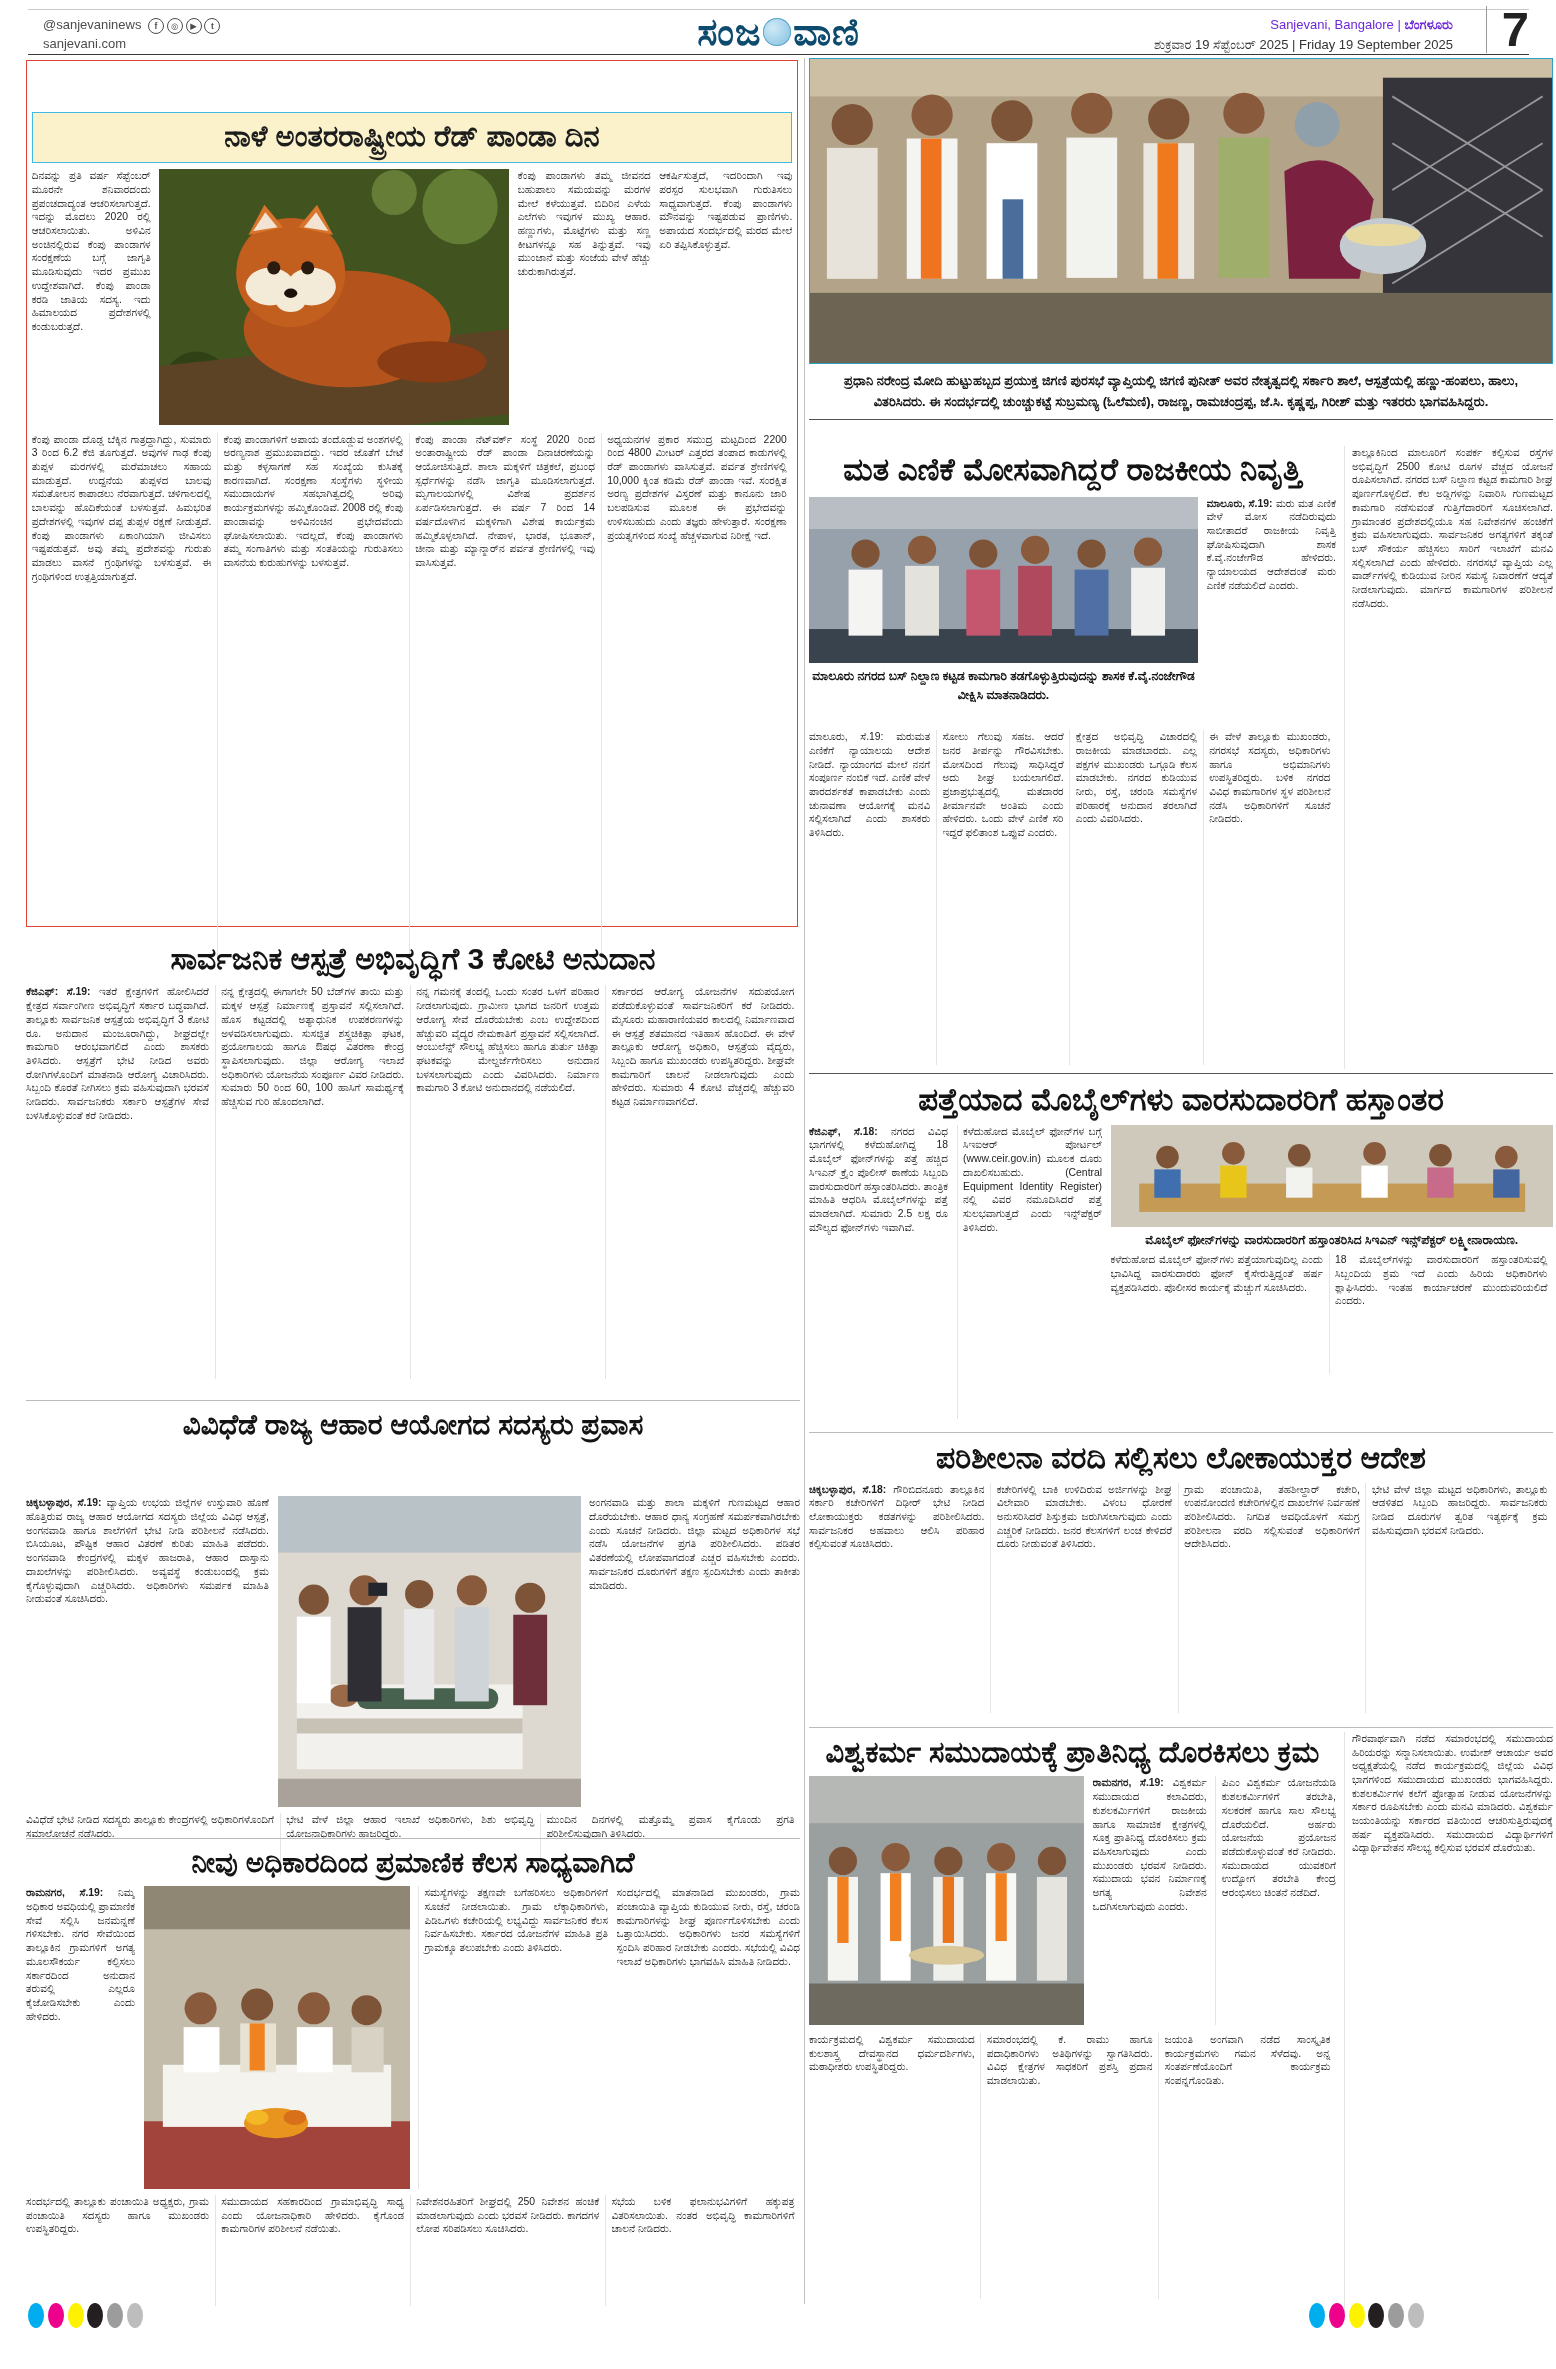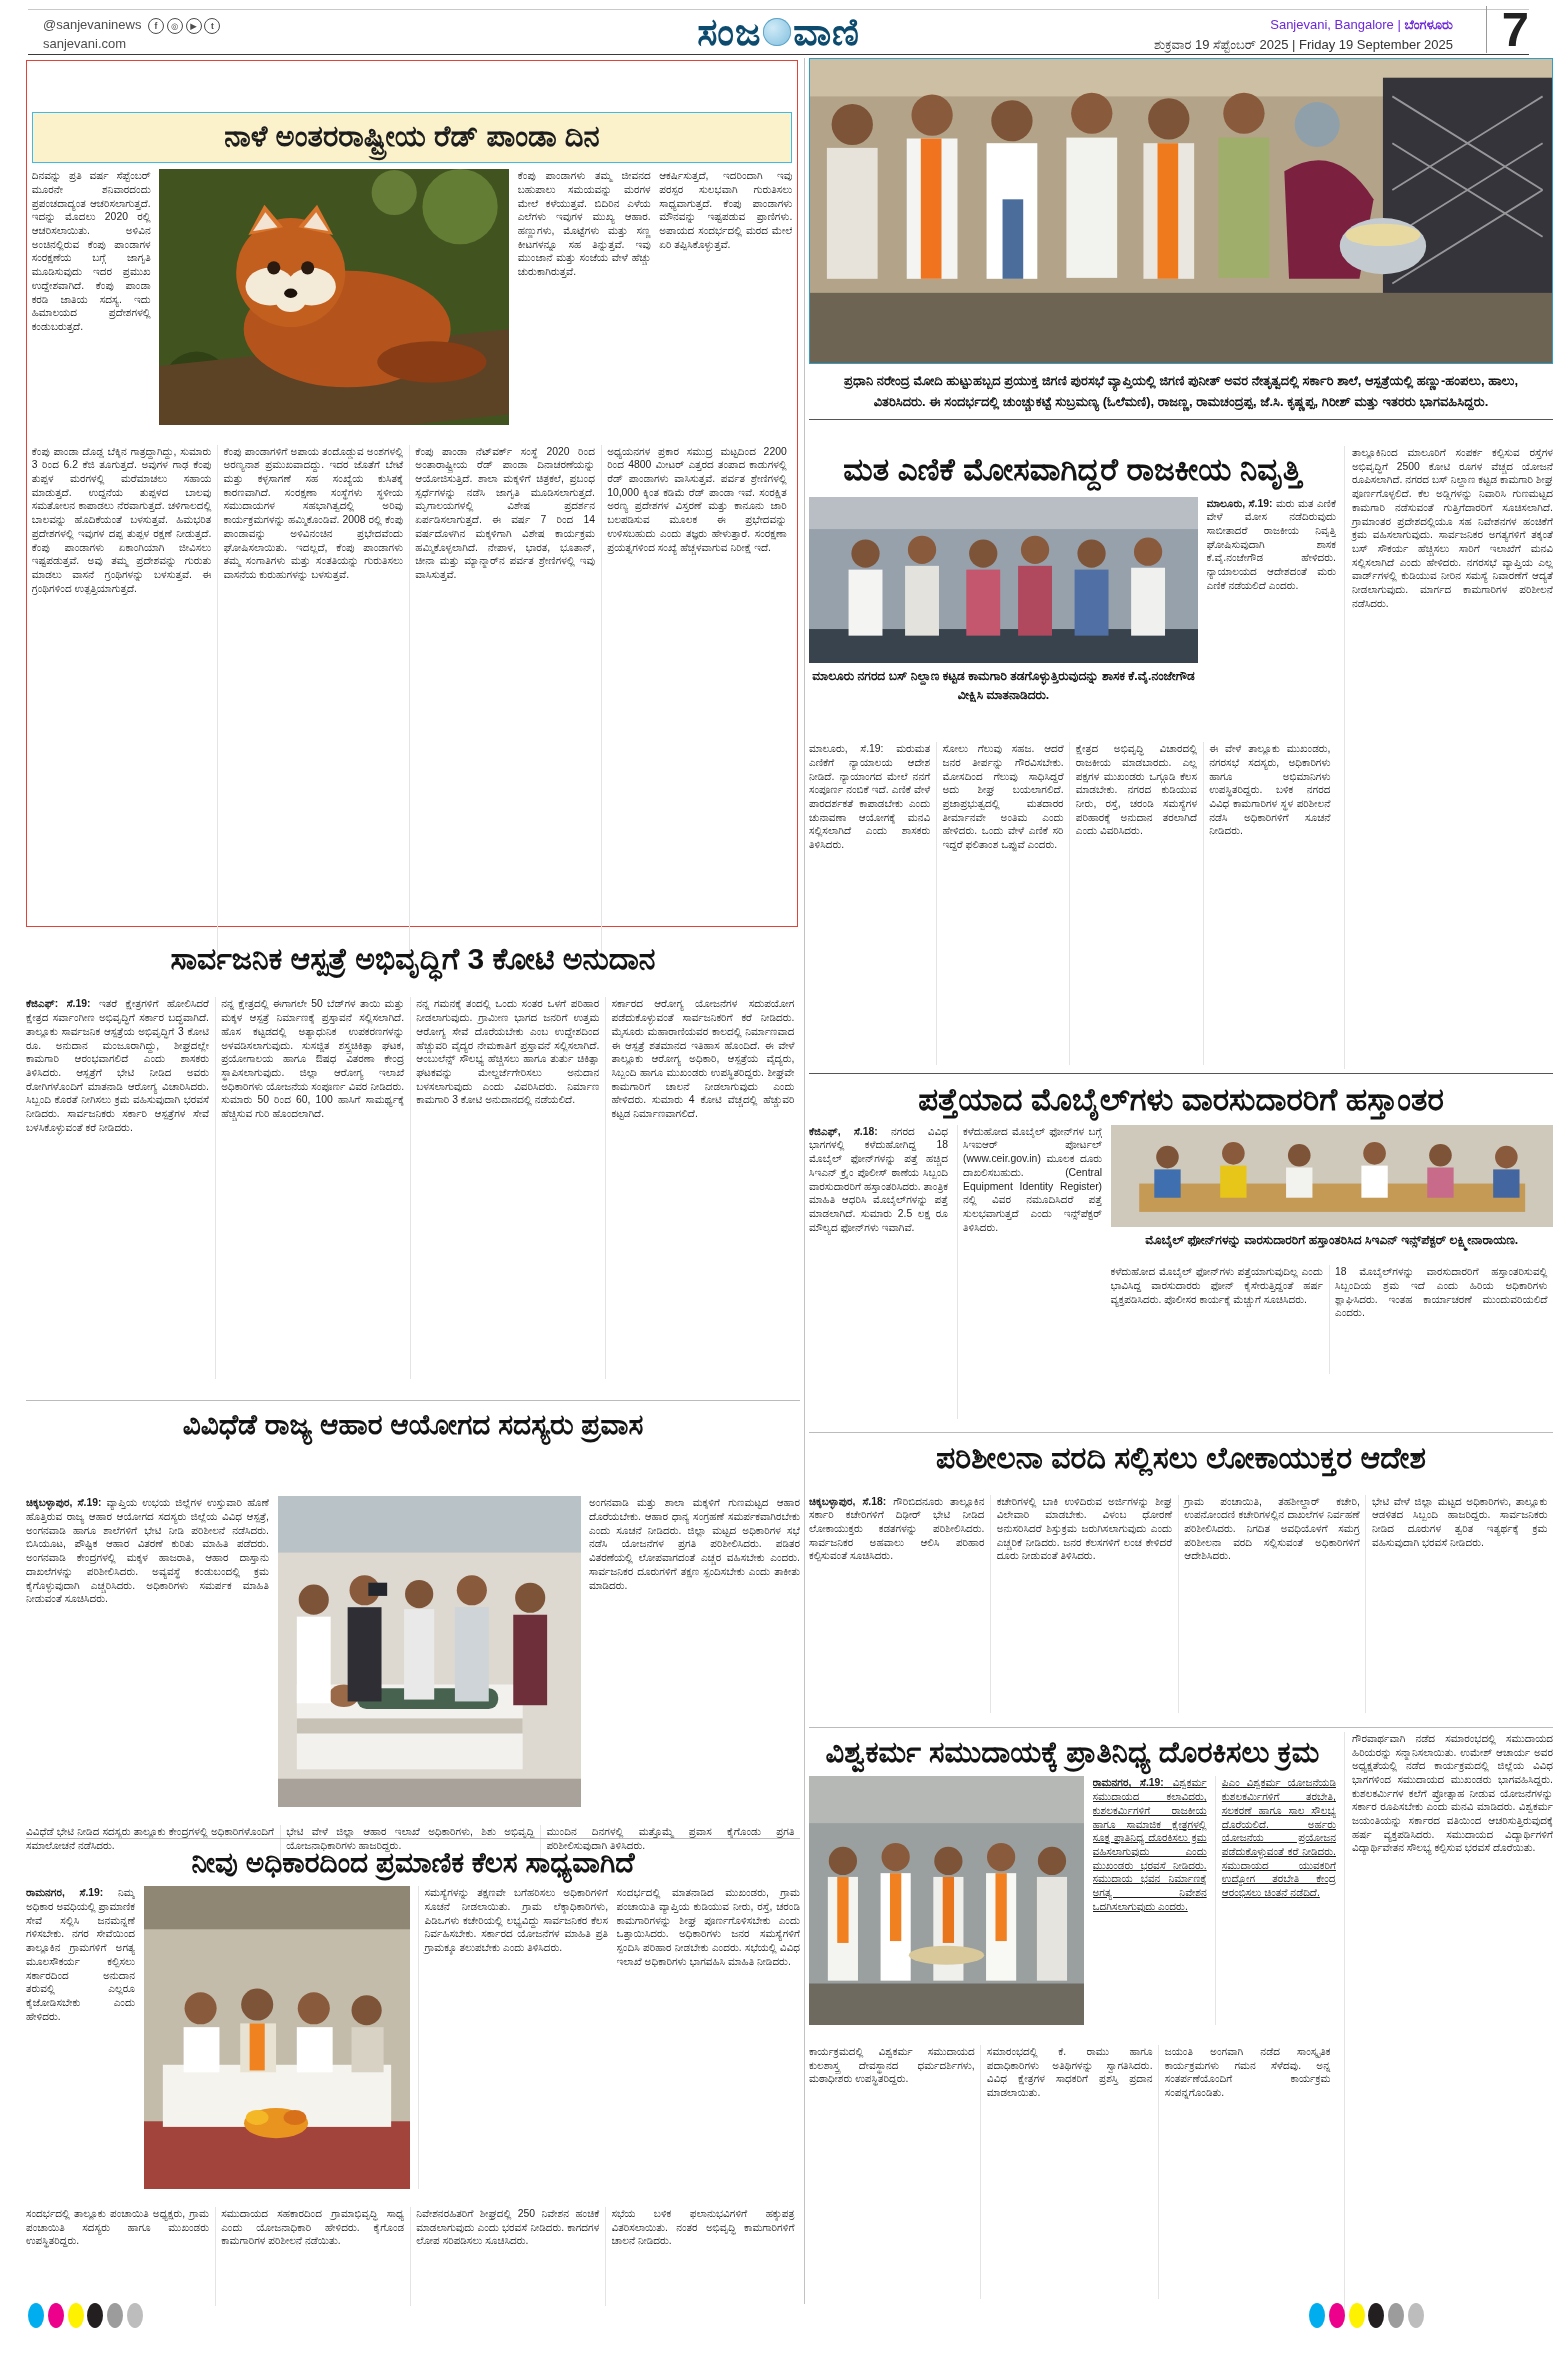--- a/index.html
+++ b/index.html
@@ -16,21 +16,21 @@
   .logo .bird{display:inline-block;width:28px;height:28px;border-radius:50%;
        background:radial-gradient(circle at 35% 35%,#cfeaf7,#7fbede);vertical-align:middle;margin:0 1.9px;
        position:relative;top:-2.8px;box-shadow:inset 0 0 0 0.9px #5aa3c8;}
   .hdr-right{right:104px;top:15px;text-align:right;font-size:13px;color:#333;line-height:20px;}
   .hdr-right .l1{color:#6d28d9;}
   .pagenum{right:28px;top:5.6px;font-size:49px;font-weight:bold;color:#222;border-left:1.4px solid #9a9a9a;
            padding-left:15px;height:47px;line-height:47px;}
   
   .bt{font-size:10.4px;line-height:13.7px;text-align:justify;color:#1c1c1c;overflow:hidden;}
   .cols{display:flex;}
-  .cols>*{flex:1;padding:0 5.6px;border-left:0.9px solid #e4e4e4;overflow:hidden;margin-top:12px;}
+  .cols>*{flex:1;padding:0 5.6px;border-left:0.9px solid #e4e4e4;overflow:hidden;}
   .cols>*:first-child{border-left:none;padding-left:0;}
   .dl{font-weight:bold;}
   .hl{font-weight:bold;color:#141414;text-align:center;line-height:1.15;}
   .photo{overflow:hidden;background:#888;}
   .photo svg{display:block;width:100%;height:100%;}
   .cap{font-weight:bold;text-align:center;color:#111;}
   .vline-main{left:778px;top:0;bottom:7.5px;border-left:0.9px solid #c2c2c2;}
   
   #a1{left:0;top:1.9px;width:772px;height:867px;border:1.9px solid #e04338;padding:4.7px;box-sizing:border-box;}
   #a1 .hbox{background:#fbf2cc;border:1.9px solid #41b9e6;text-align:center;font-size:29px;font-weight:bold;
@@ -305,21 +305,21 @@
         <div class="bt">ಕಚೇರಿಗಳಲ್ಲಿ ಬಾಕಿ ಉಳಿದಿರುವ ಅರ್ಜಿಗಳನ್ನು ಶೀಘ್ರ ವಿಲೇವಾರಿ ಮಾಡಬೇಕು. ವಿಳಂಬ ಧೋರಣೆ ಅನುಸರಿಸಿದರೆ ಶಿಸ್ತುಕ್ರಮ ಜರುಗಿಸಲಾಗುವುದು ಎಂದು ಎಚ್ಚರಿಕೆ ನೀಡಿದರು. ಜನರ ಕೆಲಸಗಳಿಗೆ ಲಂಚ ಕೇಳಿದರೆ ದೂರು ನೀಡುವಂತೆ ತಿಳಿಸಿದರು.</div>
         <div class="bt">ಗ್ರಾಮ ಪಂಚಾಯಿತಿ, ತಹಶೀಲ್ದಾರ್ ಕಚೇರಿ, ಉಪನೋಂದಣಿ ಕಚೇರಿಗಳಲ್ಲಿನ ದಾಖಲೆಗಳ ನಿರ್ವಹಣೆ ಪರಿಶೀಲಿಸಿದರು. ನಿಗದಿತ ಅವಧಿಯೊಳಗೆ ಸಮಗ್ರ ಪರಿಶೀಲನಾ ವರದಿ ಸಲ್ಲಿಸುವಂತೆ ಅಧಿಕಾರಿಗಳಿಗೆ ಆದೇಶಿಸಿದರು.</div>
         <div class="bt">ಭೇಟಿ ವೇಳೆ ಜಿಲ್ಲಾ ಮಟ್ಟದ ಅಧಿಕಾರಿಗಳು, ತಾಲ್ಲೂಕು ಆಡಳಿತದ ಸಿಬ್ಬಂದಿ ಹಾಜರಿದ್ದರು. ಸಾರ್ವಜನಿಕರು ನೀಡಿದ ದೂರುಗಳ ತ್ವರಿತ ಇತ್ಯರ್ಥಕ್ಕೆ ಕ್ರಮ ವಹಿಸುವುದಾಗಿ ಭರವಸೆ ನೀಡಿದರು.</div>
       </div>
     </div>
 
     <div class="abs" id="vk">
       <div style="display:flex;height:100%;">
         <div style="flex:0 0 527px;">
           <div class="hl" style="font-size:29px;padding:3.8px 0 7.5px 0;">ವಿಶ್ವಕರ್ಮ ಸಮುದಾಯಕ್ಕೆ ಪ್ರಾತಿನಿಧ್ಯ ದೊರಕಿಸಲು ಕ್ರಮ</div>
-          <div style="display:flex;gap:8.5px;height:249px;text-decoration:underline;">
+          <div style="display:flex;gap:8.5px;height:249px;">
             <div class="photo" style="flex:0 0 275px;height:249px;">
               <svg viewBox="0 0 292 264" preserveAspectRatio="none">
                 <rect width="292" height="264" fill="#9aa0a0"></rect>
                 <rect x="0" y="0" width="292" height="50" fill="#b5b8b4"></rect>
                 <rect x="0" y="220" width="292" height="44" fill="#6e6a60"></rect>
                 <circle cx="36" cy="90" r="15" fill="#7e5438"></circle>
                   <rect x="20" y="107" width="32" height="110" fill="#f4f4f0"></rect>
                   <rect x="30" y="107" width="12" height="70" fill="#f08020"></rect>
                 <circle cx="92" cy="86" r="15" fill="#8a5a3c"></circle>
                   <rect x="76" y="103" width="32" height="114" fill="#ffffff"></rect>

